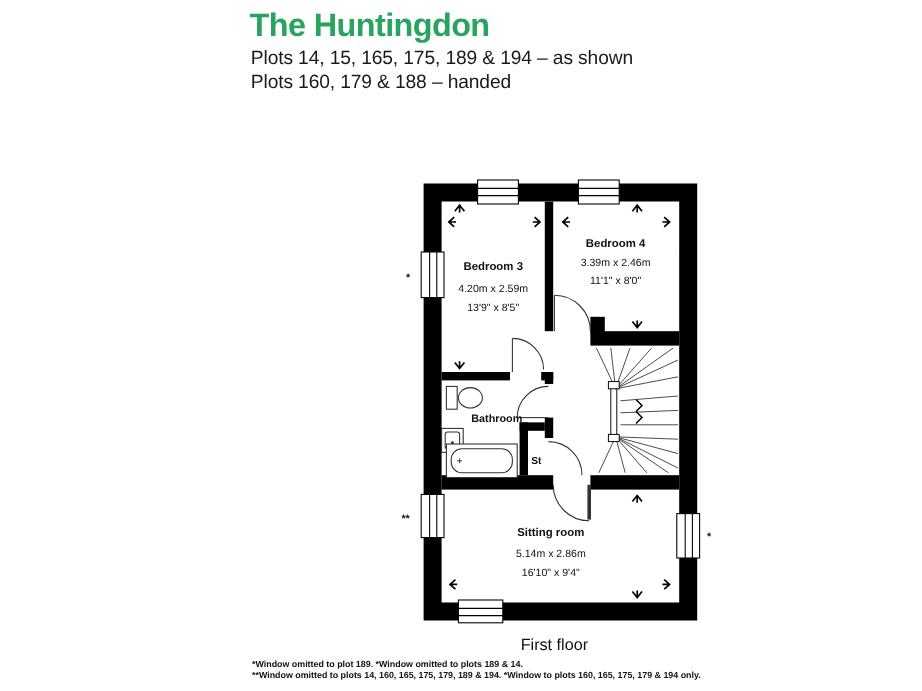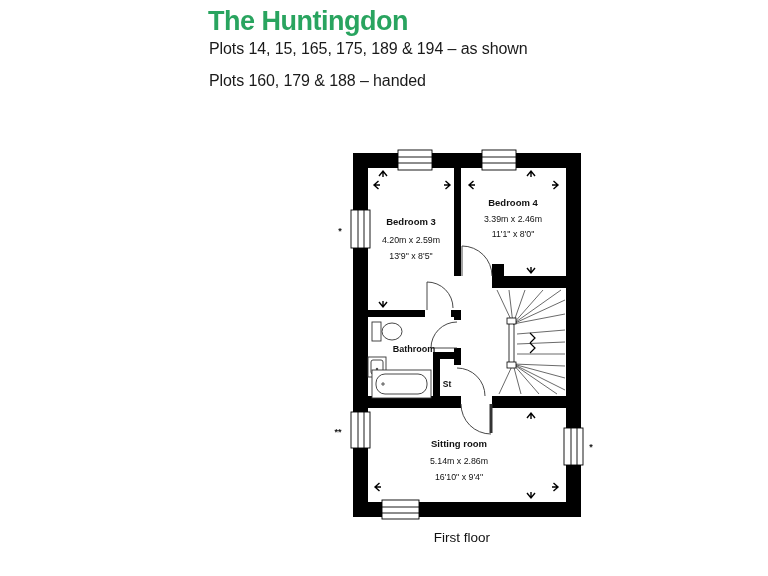--- a/index.html
+++ b/index.html
@@ -6,21 +6,21 @@
   .page{
     position:relative;width:612px;height:576px;background:#ffffff;overflow:hidden;
     font-family:"Liberation Sans", sans-serif;color:#1a1a1a;padding-left:19px;
   }
   .title{
     position:absolute;left:208px;top:6px;
     font-size:27px;font-weight:bold;letter-spacing:-0.5px;
   }
   .sub{position:absolute;left:209px;font-size:16px;letter-spacing:-0.1px;color:#1a1a1a;}
   .sub1{top:40px;}
-  .sub2{top:72px;}
+  .sub2{top:60px;}
   .plan-svg{position:absolute;left:320px;top:145px;}
   .footnotes{
     position:absolute;left:210px;top:549px;width:420px;
     font-size:7.4px;font-weight:bold;line-height:9px;color:#111;letter-spacing:0;
   }
   svg text{fill:#111;}
   .room-name{font:bold 9.5px "Liberation Sans",sans-serif;}
   .room-dim{font:8.8px "Liberation Sans",sans-serif;}
   .small-name{font:bold 9px "Liberation Sans",sans-serif;}
   .st-name{font:bold 8.5px "Liberation Sans",sans-serif;}
@@ -209,14 +209,18 @@
       <text class="st-name" x="442" y="387">St</text>
 
       <text class="room-name" x="454" y="447">Sitting room</text>
       <text class="room-dim" x="454" y="464">5.14m x 2.86m</text>
       <text class="room-dim" x="454" y="480">16'10" x 9'4"</text>
     </g>
 
     <text class="caption" x="457" y="542" text-anchor="middle">First floor</text>
   </svg>
 
+  <div class="footnotes">
+    <div>*Window omitted to plot 189. *Window omitted to plots 189 &amp; 14.</div>
+    <div>**Window omitted to plots 14, 160, 165, 175, 179, 189 &amp; 194. *Window to plots 160, 165, 175, 179 &amp; 194 only.</div>
+  </div>
 
 </div>
 
 </body></html>

